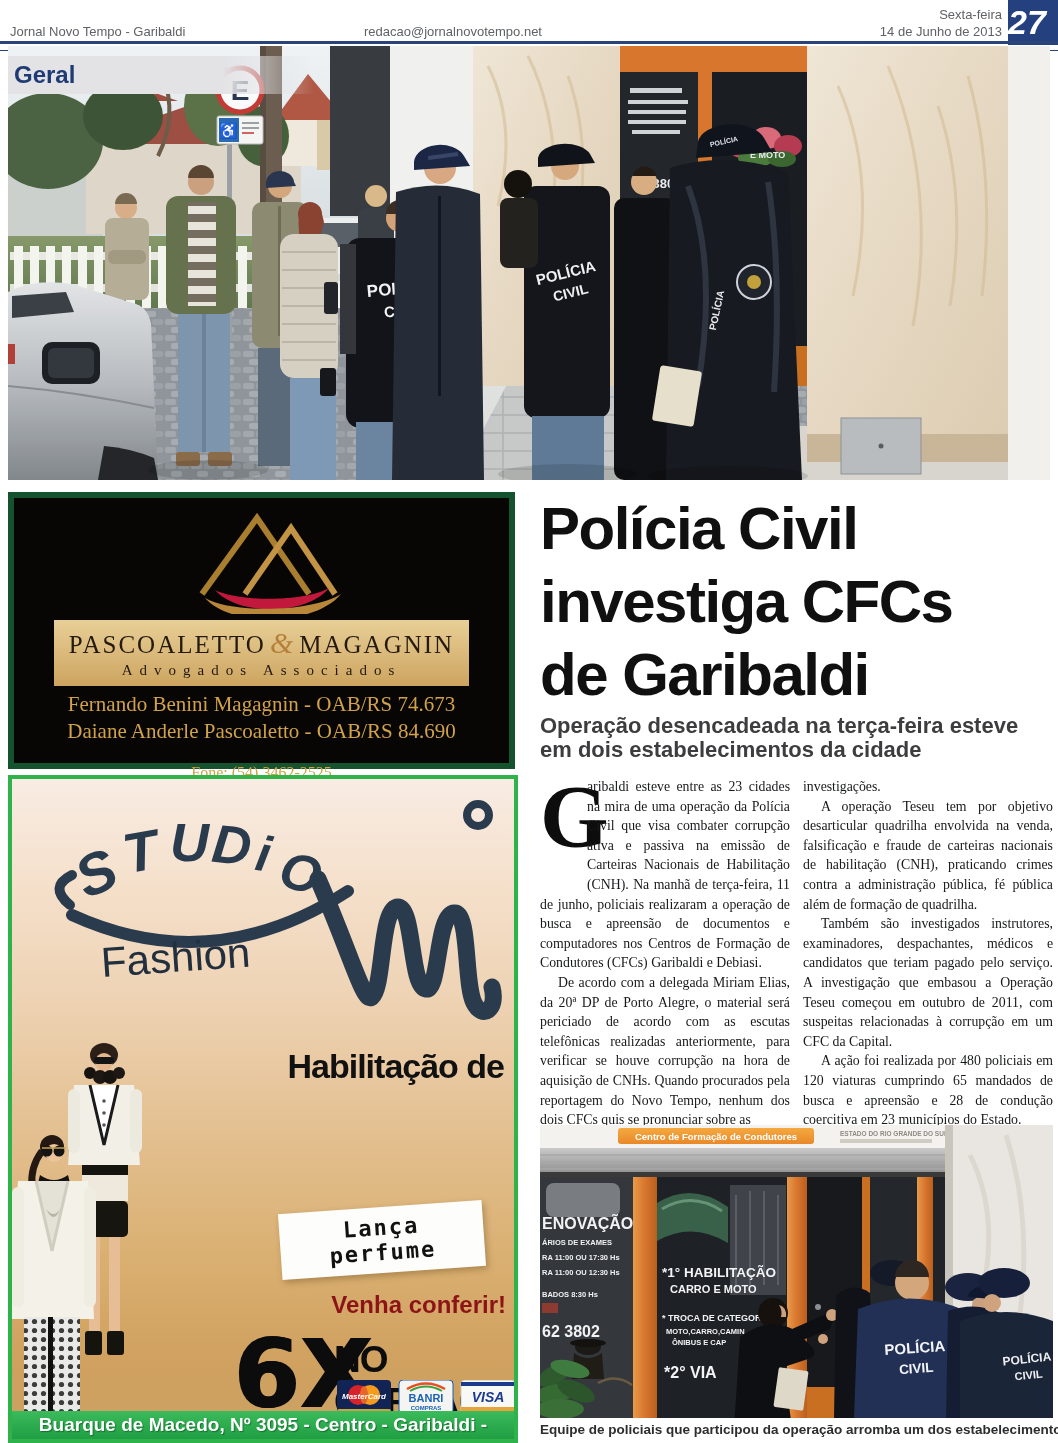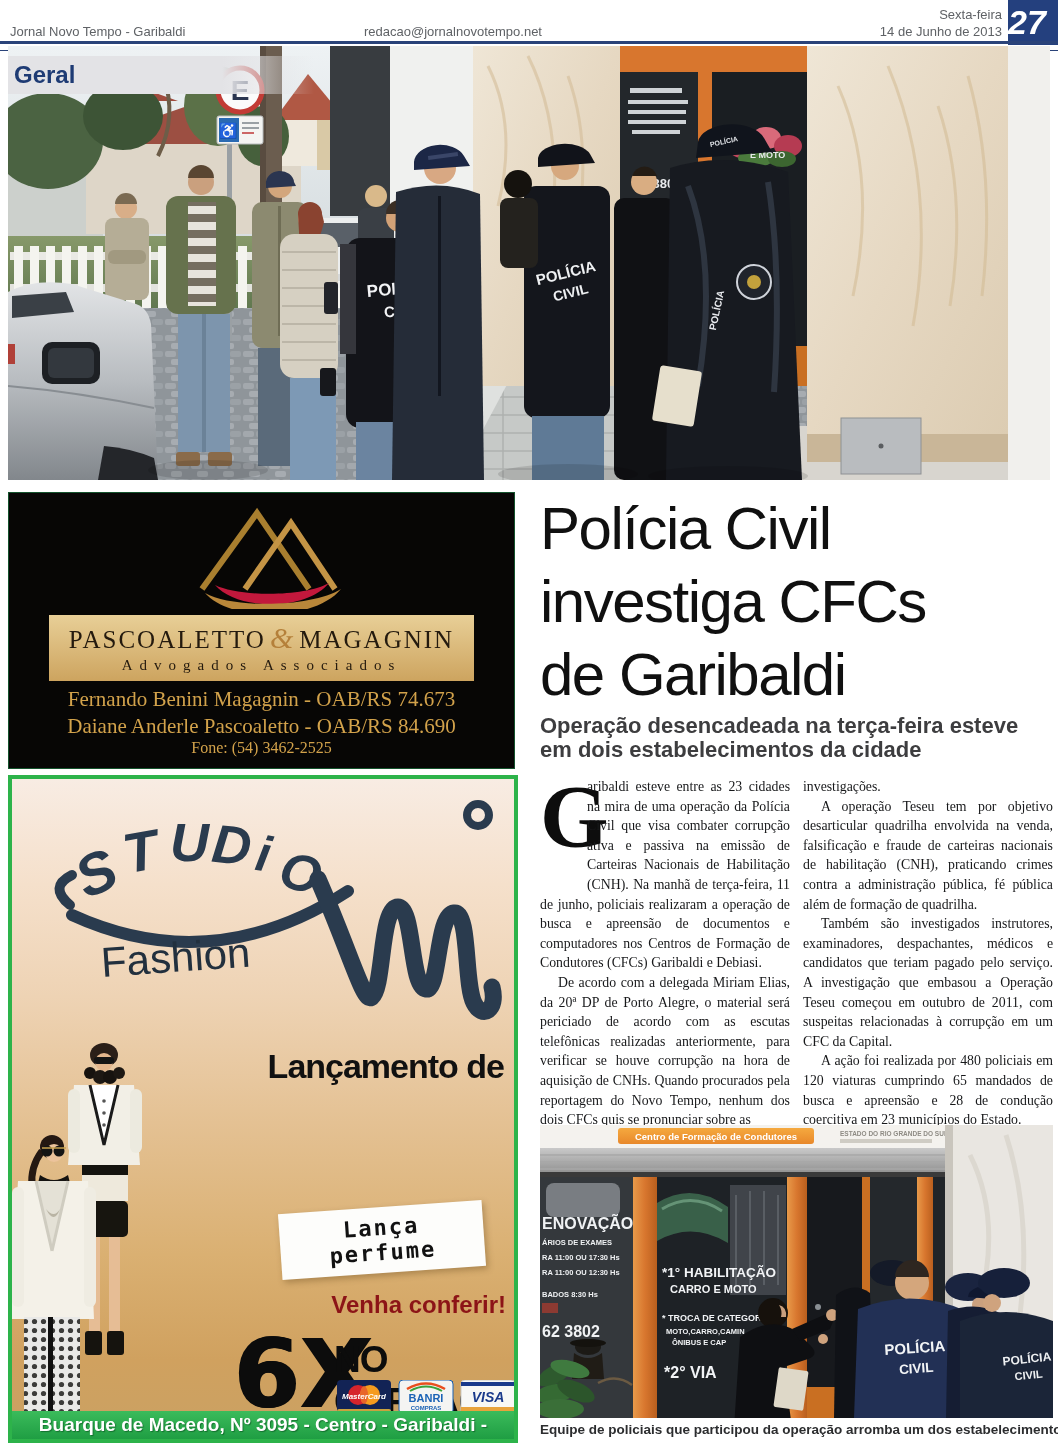--- a/index.html
+++ b/index.html
@@ -14,46 +14,46 @@
   .hdr-rule{left:0;top:41px;width:1058px;height:6px;border-top:3px solid #2a4379;border-bottom:1px solid #2a4379;}
   .page-num{right:0;top:0;width:50px;height:45px;background:#24407e;color:#fff;
             font:italic 700 34px/45px "Liberation Sans",sans-serif;}
   .photo-credit{right:8px;top:49px;font:italic 11px "Liberation Sans",sans-serif;color:#7a7d80;}
   .photo-credit b{font-weight:normal;background:#c7d8e9;padding:0 2px;}
   .section-label{left:8px;top:56px;width:300px;height:38px;
                  background:linear-gradient(to right,#e3e3e6 70%,rgba(227,227,230,0));
                  color:#1e3b74;font-weight:700;font-size:24px;line-height:38px;padding-left:6px;}
 
   
-  .headline{left:540px;top:492px;width:515px;font-weight:400;color:#101010;
+  .headline{left:540px;top:492px;width:515px;font-weight:700;color:#101010;
             font-size:60px;line-height:73px;letter-spacing:-1.5px;}
   .subhead{left:540px;top:714px;width:513px;font-weight:700;color:#3d3d3f;
            font-size:22px;line-height:24px;}
   .bodycols{left:540px;top:777px;width:513px;display:flex;gap:13px;
             font-family:"Liberation Serif",serif;font-size:13.8px;line-height:19.6px;color:#17181a;}
   .bodycols .col{width:250px;text-align:justify;}
   .bodycols p{margin:0;}
   .bodycols p.ind{text-indent:18px;}
   .dropcap{float:left;width:47px;height:117px;font:700 88px/0.92 "Liberation Serif",serif;color:#0d0d0d;}
 
   .caption{left:540px;top:1422px;width:518px;font-weight:700;font-size:13.5px;color:#2c2d2f;white-space:nowrap;}
 
   
-  .ad-law{left:8px;top:492px;width:507px;height:277px;background:#070605;border:1px solid #14532d;
+  .ad-law{left:8px;top:492px;width:507px;height:277px;background:#070605;border:6px solid #14532d;
           box-sizing:border-box;text-align:center;}
   .law-band{margin:2px 40px 0;background:linear-gradient(180deg,#e8cf97,#cda45f);
             padding:6px 0 7px;color:#241a0e;}
   .law-names{font-family:"Liberation Serif",serif;font-size:25px;letter-spacing:2px;}
   .law-names .amp{font-family:"Liberation Serif",serif;font-style:italic;color:#b5803a;font-size:30px;padding:0 4px;}
   .law-sub{font-family:"Liberation Serif",serif;font-size:15px;letter-spacing:7px;margin-top:2px;}
   .law-lines{color:#d2a24b;font-family:"Liberation Serif",serif;}
   .law-l1{font-size:21px;margin-top:6px;}
   .law-l2{font-size:21px;margin-top:2px;}
   .law-l3{font-size:16px;margin-top:5px;}
-  .law-l4{font-size:16px;margin-top:0;}
+  .law-l4{font-size:16px;margin-top:20px;}
 
   
   .ad-studio{left:8px;top:775px;width:510px;height:668px;box-sizing:border-box;
              border:4px solid #2db34a;
              background:linear-gradient(180deg,#f8ece3 0%,#f5e0cb 16%,#eed3b4 33%,#e4c193 52%,#dab072 72%,#d0a15f 88%,#caa163 100%);
              overflow:hidden;}
   .studio-launch{position:absolute;right:10px;top:268px;font-weight:700;font-size:34px;color:#111;
                  font-family:"Liberation Sans",sans-serif;letter-spacing:-1px;}
   .studio-inverno{position:absolute;right:8px;top:300px;font-weight:700;font-size:82px;letter-spacing:1px;
                   font-family:"DejaVu Sans",sans-serif;color:#8d8d8f;
@@ -459,21 +459,21 @@
         <path d="M24 152 l16 70 l16 -70" fill="#e4e1d6"></path>
         <path d="M24 152 l16 70 M56 152 l-16 70" stroke="#cfccc0" stroke-width="3" fill="none"></path>
         <path d="M34 180 q8 10 14 0 q-6 16 -14 0" fill="#b9b4a4"></path>
         <rect x="0" y="158" width="12" height="120" rx="6" fill="#efece2"></rect>
         <rect x="72" y="158" width="12" height="120" rx="6" fill="#efece2"></rect>
         <rect x="12" y="288" width="56" height="118" fill="url(#damask)"></rect>
         <rect x="36" y="288" width="5" height="118" fill="#101010"></rect>
       </g>
     </svg>
 
-    <div class="studio-launch">Lançamento de</div>
+    <div class="studio-launch">Habilitação de</div>
     <div class="studio-tag">Lança perfume</div>
     <div class="studio-cta">Venha conferir!</div>
     <div class="studio-6x">6X</div>
     <div class="studio-nocartao">NO CARTÃO</div>
 
     <svg class="studio-cards" width="178" height="36" viewBox="0 0 178 36">
       <g>
         <rect x="0" y="0" width="54" height="34" rx="4" fill="#122355"></rect>
         <rect x="0" y="29" width="54" height="5" rx="2" fill="#caa23e"></rect>
         <circle cx="21" cy="15" r="10" fill="#d6242c"></circle>

